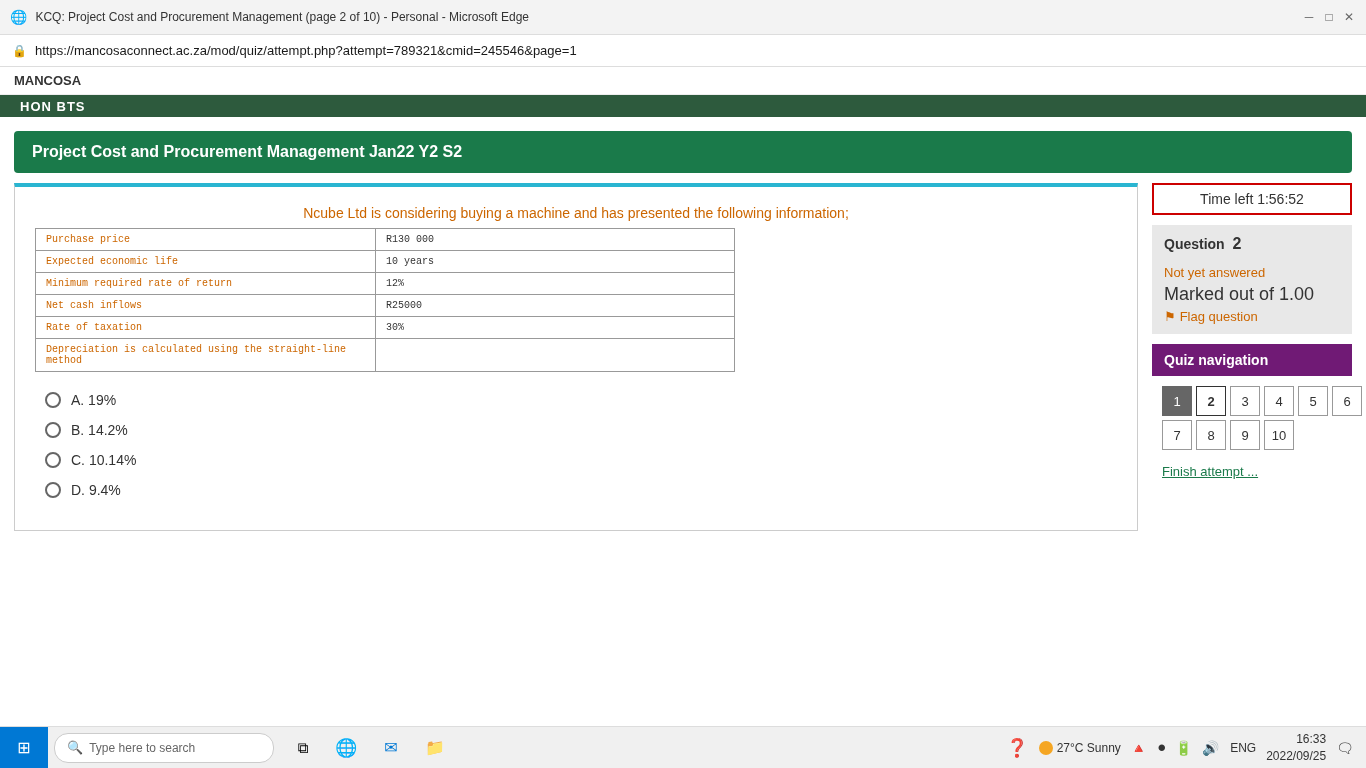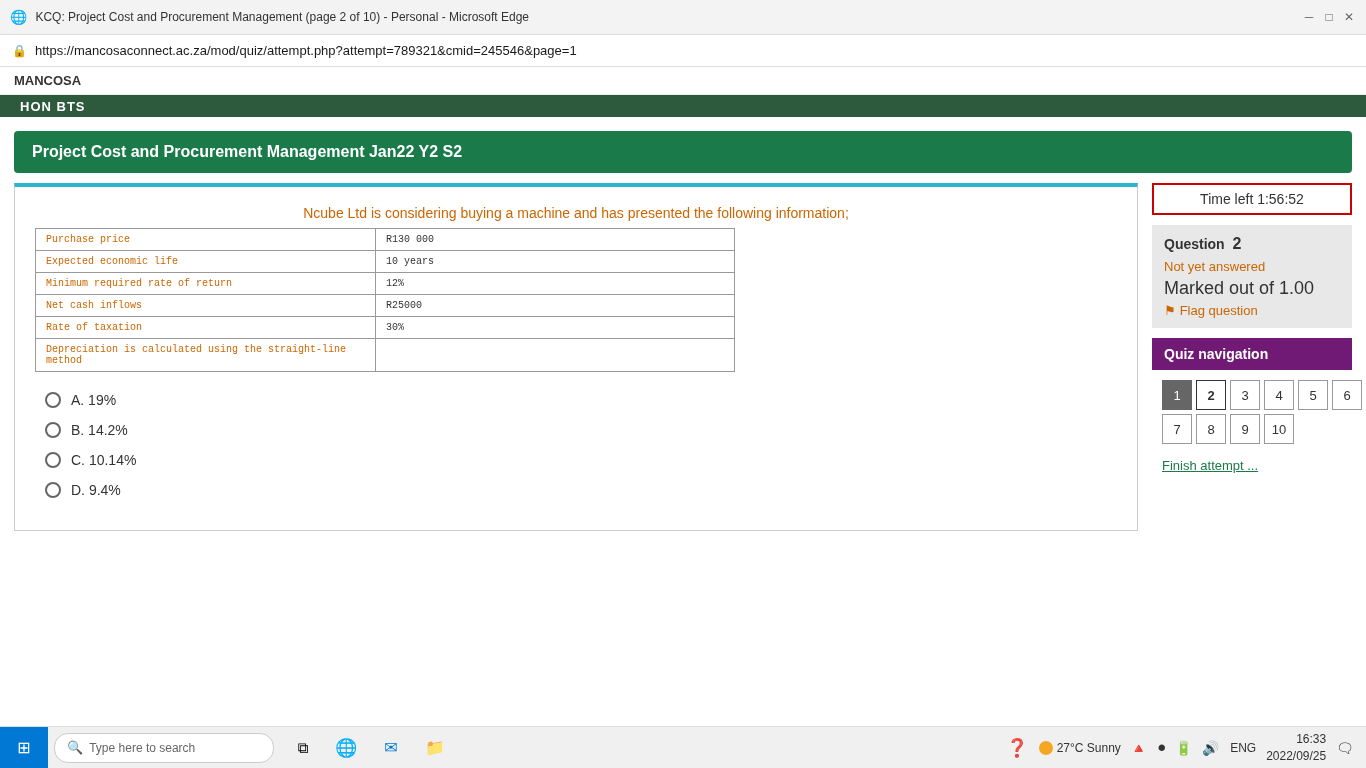--- a/index.html
+++ b/index.html
@@ -167,21 +167,21 @@
 
     
     .question-info-box {
       background: #e8e8e8;
       padding: 10px 12px;
     }
     .question-info-title {
       font-size: 14px;
       font-weight: bold;
       color: #333;
-      margin-bottom: 6px;
+      margin-bottom: 12px;
     }
     .question-number-large {
       font-size: 16px;
       font-weight: bold;
     }
     .question-status {
       font-size: 13px;
       color: #cc6600;
       margin-bottom: 4px;
     }

